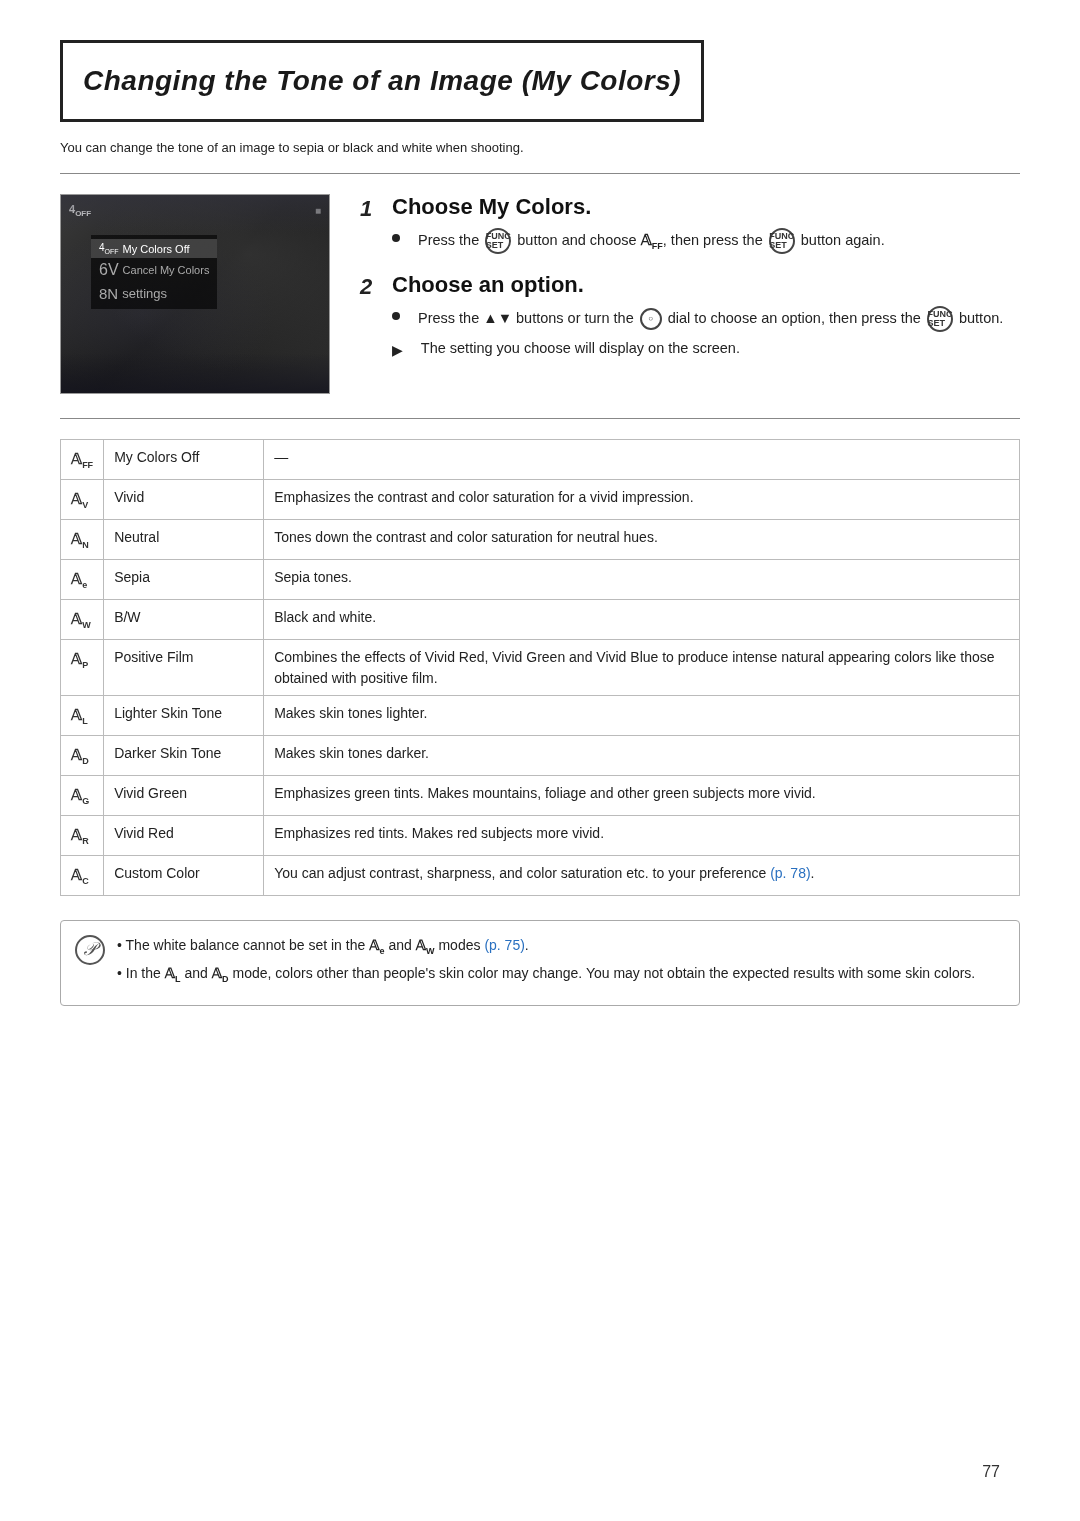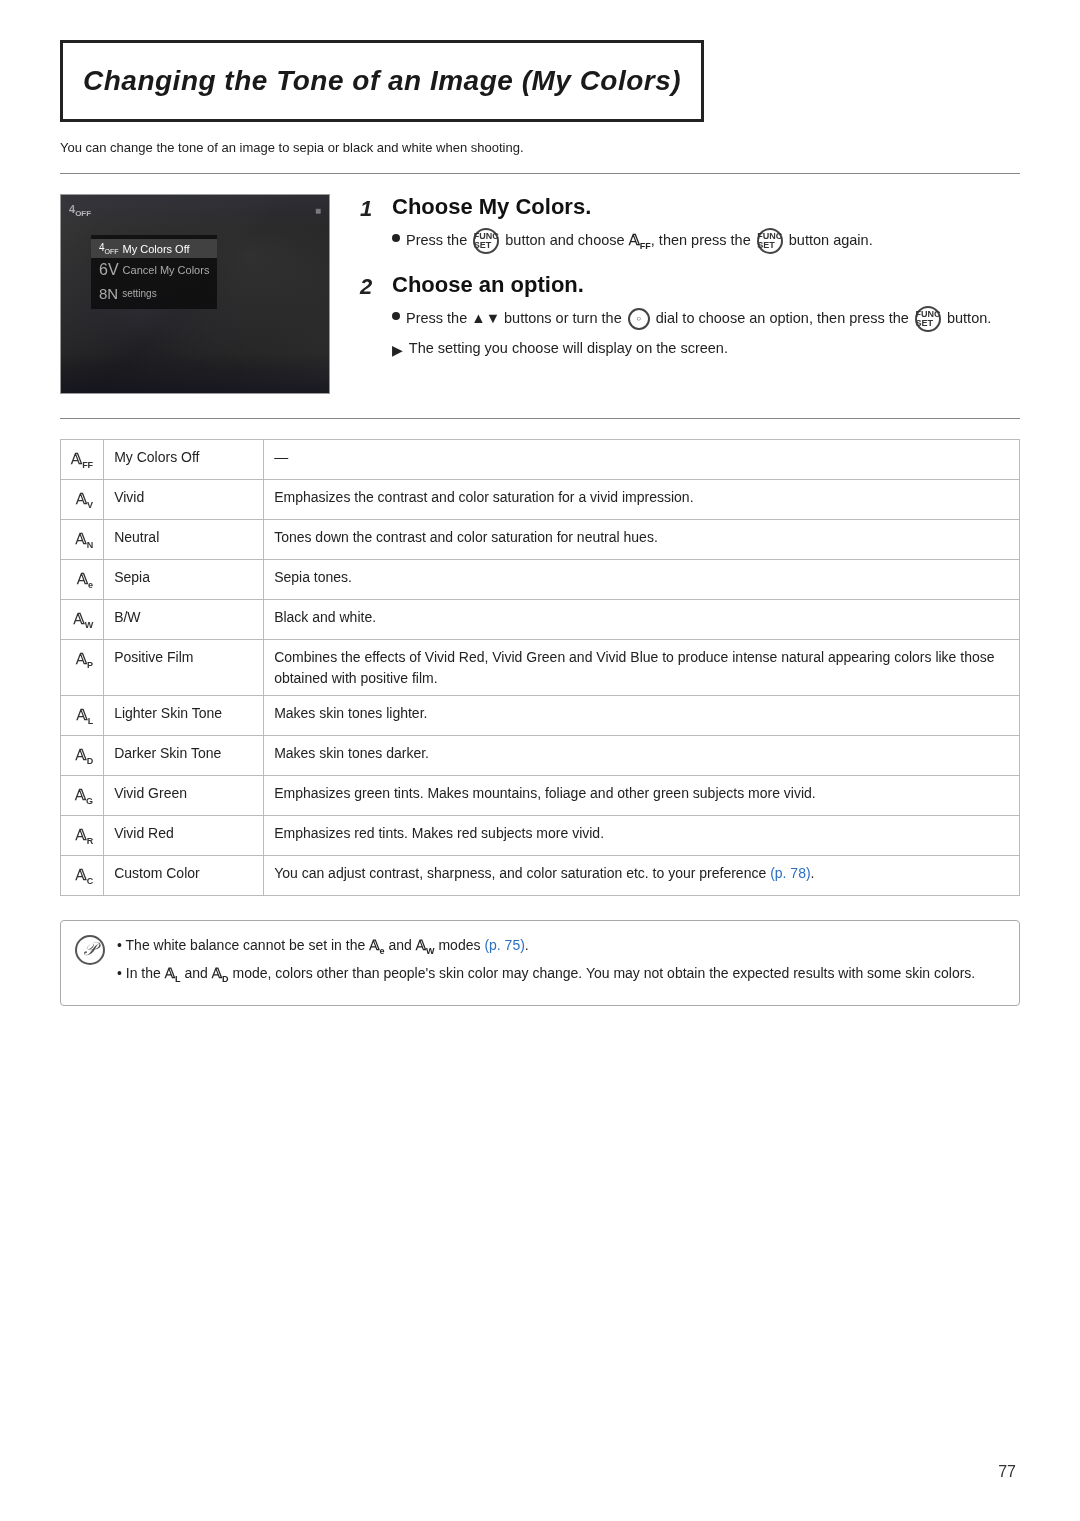--- a/index.html
+++ b/index.html
@@ -124,21 +124,21 @@
     .step-title {
       font-size: 22px;
       font-weight: 900;
       margin-bottom: 8px;
       color: #111;
     }
 
     .step-bullet {
       display: flex;
       align-items: flex-start;
-      gap: 6px;
+      gap: 18px;
       margin-bottom: 6px;
       font-size: 14.5px;
       line-height: 1.5;
     }
 
     .bullet-dot {
       width: 8px;
       height: 8px;
       background: #222;
       border-radius: 50%;
@@ -193,21 +193,21 @@
     .color-table td {
       border: 1px solid #bbb;
       padding: 7px 10px;
       vertical-align: top;
       font-size: 14px;
       line-height: 1.45;
     }
 
     .color-table tr td:first-child {
       width: 42px;
-      text-align: right;
+      text-align: left;
       font-size: 16px;
       font-weight: bold;
       white-space: nowrap;
     }
 
     .color-table tr td:nth-child(2) {
       width: 160px;
       white-space: nowrap;
       font-size: 14px;
     }
@@ -255,21 +255,21 @@
       margin-bottom: 4px;
     }
 
     .link-text {
       color: #2970c0;
     }
 
     .page-number {
       position: fixed;
       bottom: 40px;
-      right: 64px;
+      right: 80px;
       font-size: 16px;
       color: #333;
     }
   </style>
 </head>
 <body>
 
 
 
 
@@ -296,21 +296,21 @@
         <div class="camera-menu-item selected">
           <span style="font-size:10px;color:#fff;">4<span style="font-size:7px;vertical-align:sub;">OFF</span></span>
           <span style="color:#fff;font-size:11px;">My Colors Off</span>
         </div>
         <div class="camera-menu-item">
           <span style="font-size:16px;color:#aaa;">6V</span>
           <span style="color:#aaa;font-size:11px;">Cancel My Colors</span>
         </div>
         <div class="camera-menu-item">
           <span style="font-size:15px;color:#aaa;">8N</span>
-          <span style="color:#aaa;font-size:10px;">settings</span>
+          <span style="color:#aaa;font-size:13px;">settings</span>
         </div>
       </div>
 
       <div style="position:absolute;top:0;left:0;right:0;height:38px;background:linear-gradient(180deg,rgba(50,50,60,0.7)0%,transparent 100%);"></div>
       <div style="position:absolute;bottom:0;left:0;right:0;height:40px;background:linear-gradient(0deg,rgba(20,20,30,0.8)0%,transparent 100%);"></div>
     </div>
   </div>
 
   <div class="instructions-section">
 

